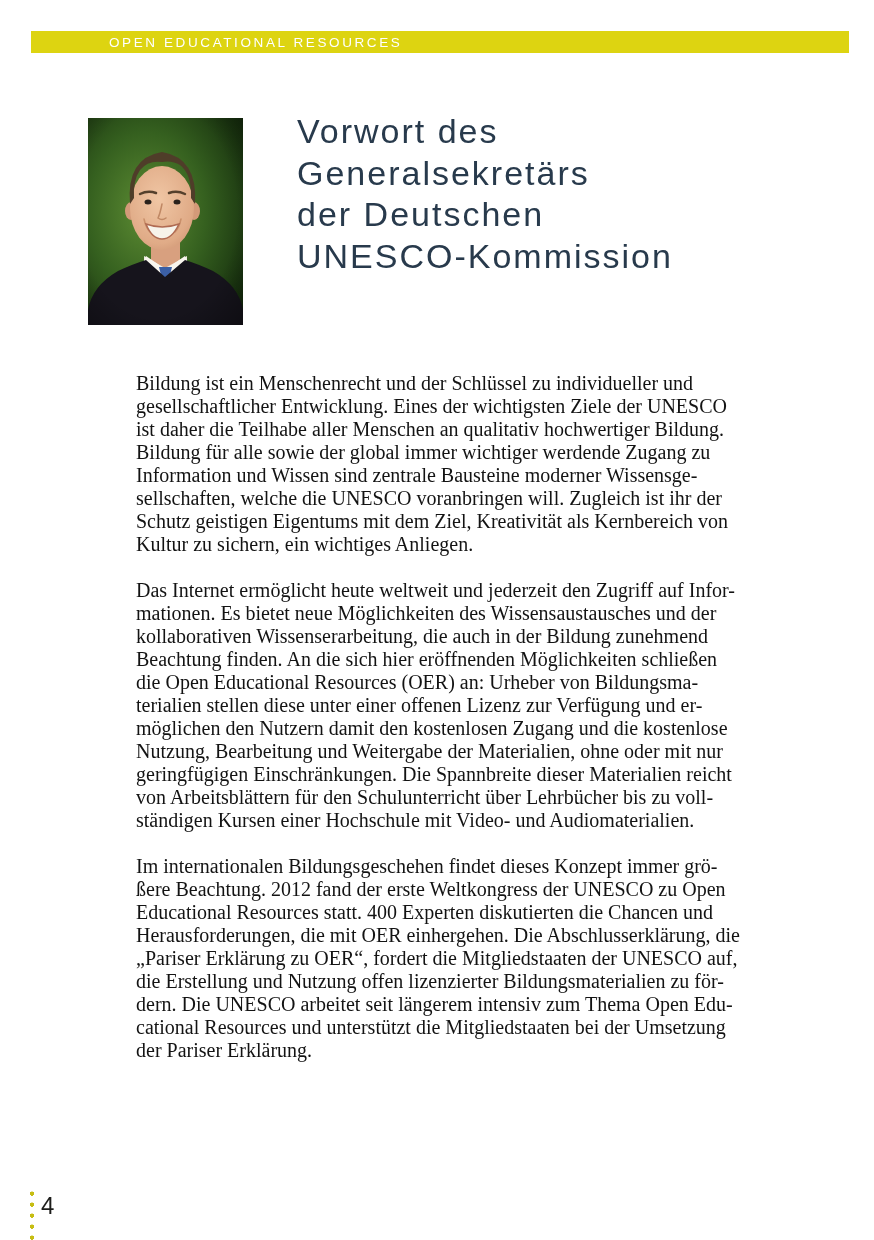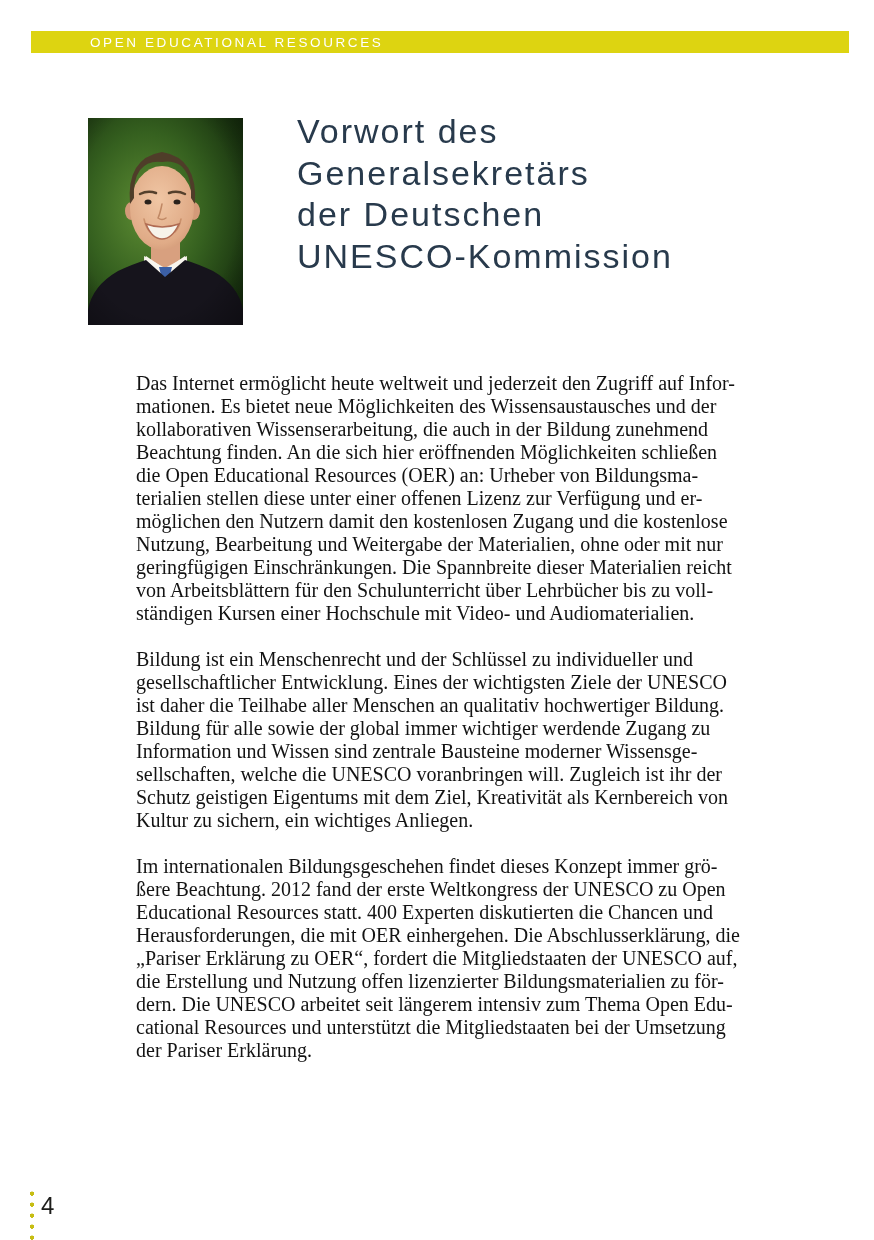--- a/index.html
+++ b/index.html
@@ -11,21 +11,21 @@
     overflow:hidden;
     font-family:"Liberation Sans",sans-serif;
   }
   .banner{
     position:absolute;left:31px;top:31px;
     width:818px;height:22px;
     background:#ddd411;
   }
   .banner-label{
     display:block;
-    padding-left:59px;
+    padding-left:78px;
     line-height:23px;
     font-size:13.5px;
     letter-spacing:2.6px;
     color:#ffffff;
     white-space:nowrap;
   }
   .photo{
     position:absolute;left:88px;top:118px;
     width:155px;height:207px;
     overflow:hidden;
@@ -118,39 +118,39 @@
       <rect width="155" height="207" fill="url(#vinGrad)"></rect>
     </svg>
   </div>
 
   <h1 class="title">Vorwort des
 Generalsekretärs
 der Deutschen
 UNESCO-Kommission</h1>
 
   <div class="body-text">
+    <p>Bildung ist ein Menschenrecht und der Schlüssel zu individueller und
+gesellschaftlicher Entwicklung. Eines der wichtigsten Ziele der UNESCO
+ist daher die Teilhabe aller Menschen an qualitativ hochwertiger Bildung.
+Bildung für alle sowie der global immer wichtiger werdende Zugang zu
+Information und Wissen sind zentrale Bausteine moderner Wissensge-
+sellschaften, welche die UNESCO voranbringen will. Zugleich ist ihr der
+Schutz geistigen Eigentums mit dem Ziel, Kreativität als Kernbereich von
+Kultur zu sichern, ein wichtiges Anliegen.</p>
     <p>Das Internet ermöglicht heute weltweit und jederzeit den Zugriff auf Infor-
 mationen. Es bietet neue Möglichkeiten des Wissensaustausches und der
 kollaborativen Wissenserarbeitung, die auch in der Bildung zunehmend
 Beachtung finden. An die sich hier eröffnenden Möglichkeiten schließen
 die Open Educational Resources (OER) an: Urheber von Bildungsma-
 terialien stellen diese unter einer offenen Lizenz zur Verfügung und er-
 möglichen den Nutzern damit den kostenlosen Zugang und die kostenlose
 Nutzung, Bearbeitung und Weitergabe der Materialien, ohne oder mit nur
 geringfügigen Einschränkungen. Die Spannbreite dieser Materialien reicht
 von Arbeitsblättern für den Schulunterricht über Lehrbücher bis zu voll-
 ständigen Kursen einer Hochschule mit Video- und Audiomaterialien.</p>
-    <p>Bildung ist ein Menschenrecht und der Schlüssel zu individueller und
-gesellschaftlicher Entwicklung. Eines der wichtigsten Ziele der UNESCO
-ist daher die Teilhabe aller Menschen an qualitativ hochwertiger Bildung.
-Bildung für alle sowie der global immer wichtiger werdende Zugang zu
-Information und Wissen sind zentrale Bausteine moderner Wissensge-
-sellschaften, welche die UNESCO voranbringen will. Zugleich ist ihr der
-Schutz geistigen Eigentums mit dem Ziel, Kreativität als Kernbereich von
-Kultur zu sichern, ein wichtiges Anliegen.</p>
     <p>Im internationalen Bildungsgeschehen findet dieses Konzept immer grö-
 ßere Beachtung. 2012 fand der erste Weltkongress der UNESCO zu Open
 Educational Resources statt. 400 Experten diskutierten die Chancen und
 Herausforderungen, die mit OER einhergehen. Die Abschlusserklärung, die
 „Pariser Erklärung zu OER“, fordert die Mitgliedstaaten der UNESCO auf,
 die Erstellung und Nutzung offen lizenzierter Bildungsmaterialien zu för-
 dern. Die UNESCO arbeitet seit längerem intensiv zum Thema Open Edu-
 cational Resources und unterstützt die Mitgliedstaaten bei der Umsetzung
 der Pariser Erklärung.</p>
   </div>

